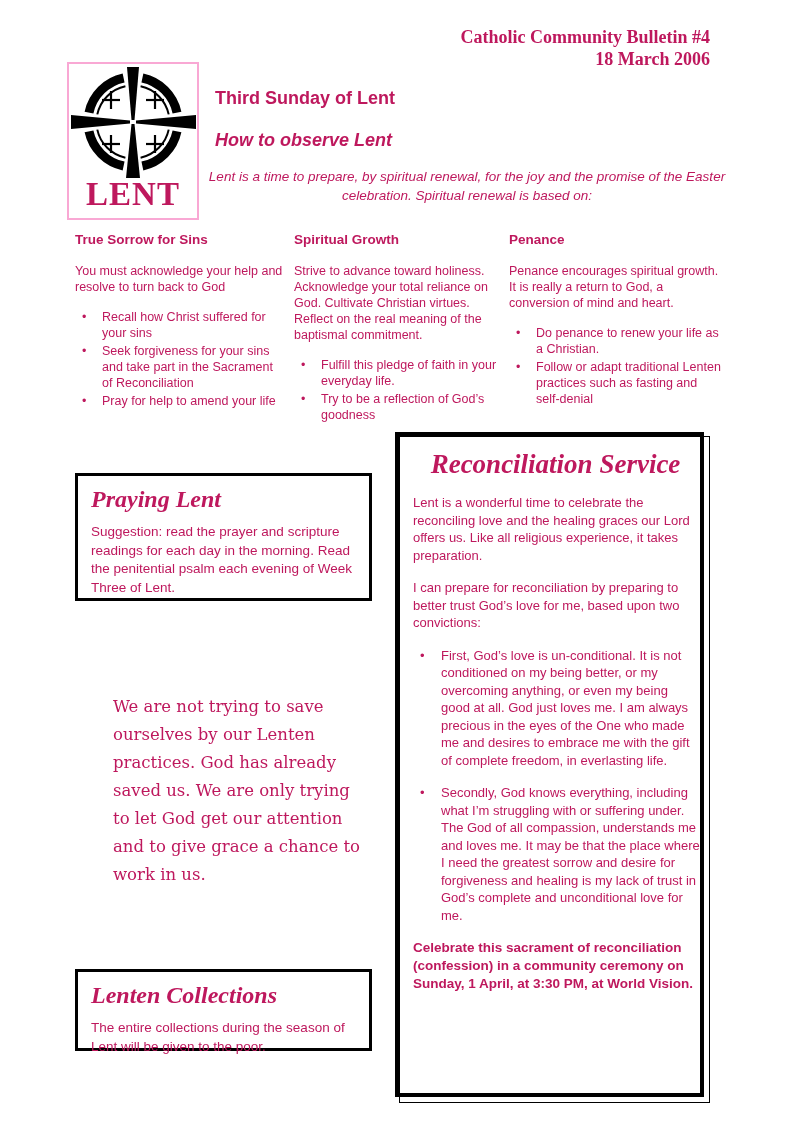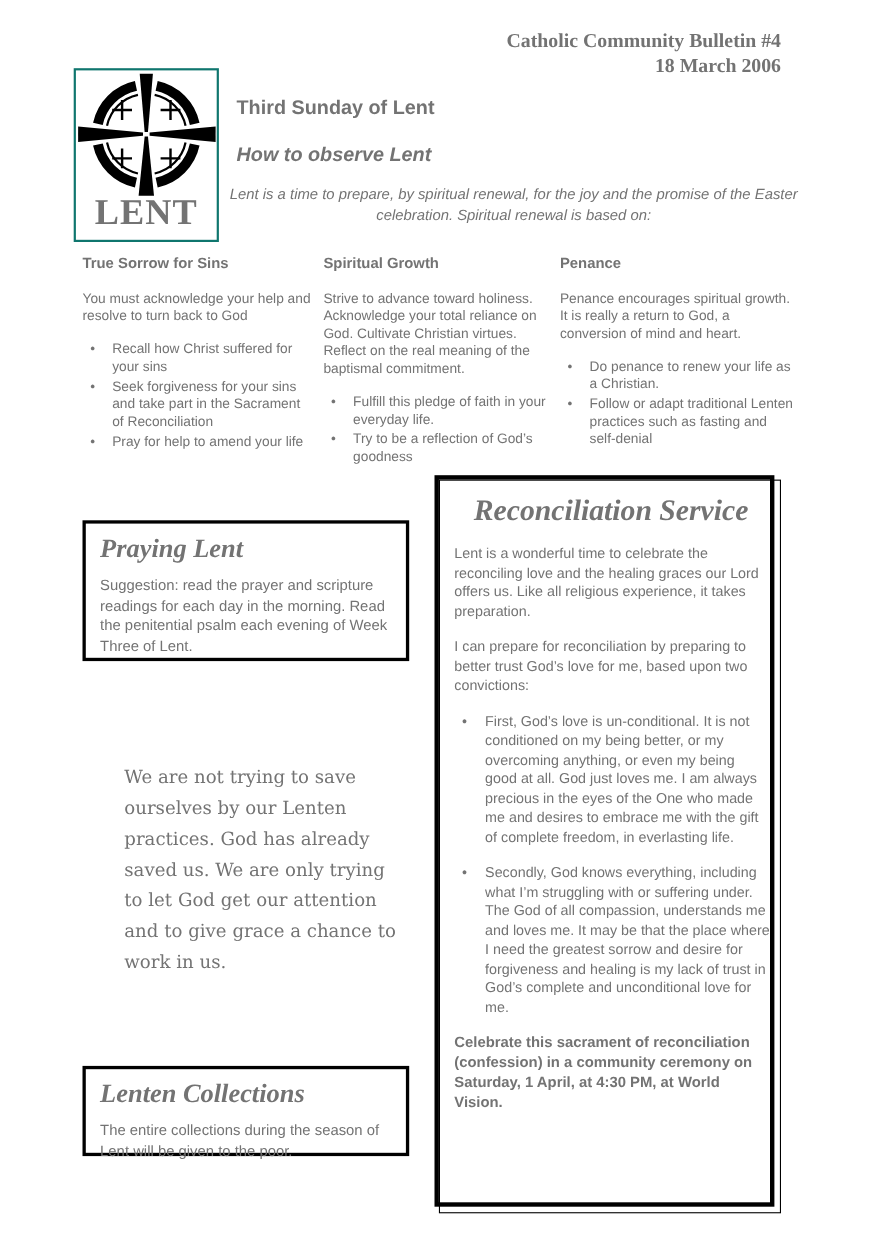--- a/index.html
+++ b/index.html
@@ -2,38 +2,38 @@
 <html><head>
 <meta charset="utf-8">
 <style>
   * { box-sizing: border-box; margin: 0; padding: 0; }
   html, body { background: #888; }
   .page {
     position: relative;
     width: 793px; height: 1122px;
     margin: 0 auto;
     background: #ffffff;
-    color: #737373;
+    color: #be185d;
     font-family: "Liberation Sans", sans-serif;
     overflow: hidden;
   }
 
   
   .hdr {
     position: absolute; top: 26px; right: 83px;
     text-align: right;
     font-family: "Liberation Serif", serif;
     font-weight: bold; font-size: 18px; line-height: 22px;
   }
 
   
   .logo-box {
     position: absolute; left: 67px; top: 62px;
     width: 132px; height: 158px;
-    border: 2px solid #0f766e;
+    border: 2px solid #f9a8d4;
     background: #fff;
     text-align: center;
     padding-top: 2px;
   }
   .logo-box svg { display: block; margin: 0 auto; }
   .logo-text {
     font-family: "Liberation Serif", serif;
     font-weight: bold; font-size: 33px; line-height: 33px;
     letter-spacing: 1px; margin-top: -4px;
   }
@@ -206,17 +206,17 @@
 
   <div class="recon-wrap">
     <div class="recon-inner">
       <div class="recon-title">Reconciliation Service</div>
       <p>Lent is a wonderful time to celebrate the reconciling love and the healing graces our Lord offers us. Like all religious experience, it takes preparation.</p>
       <p>I can prepare for reconciliation by preparing to better trust God’s love for me, based upon two convictions:</p>
       <ul class="plain">
         <li>First, God’s love is un-conditional.  It is not conditioned on my being better, or my overcoming anything, or even my being good at all.  God just loves me.  I am always precious in the eyes of the One who made me and desires to embrace me with the gift of complete freedom, in everlasting life.</li>
         <li>Secondly, God knows everything, including what I’m struggling with or suffering under.  The God of all compassion, understands me and loves me.  It may be that the place where I need the greatest sorrow and desire for forgiveness and healing is my lack of trust in God’s complete and unconditional love for me.</li>
       </ul>
-      <p class="recon-closing">Celebrate this sacrament of reconciliation (confession) in a community ceremony on Saturday, 1 April, at 4:30 PM, at World Vision.</p>
+      <p class="recon-closing">Celebrate this sacrament of reconciliation (confession) in a community ceremony on Sunday, 1 April, at 3:30 PM, at World Vision.</p>
     </div>
   </div>
 
 </div>
 
 </body></html>

